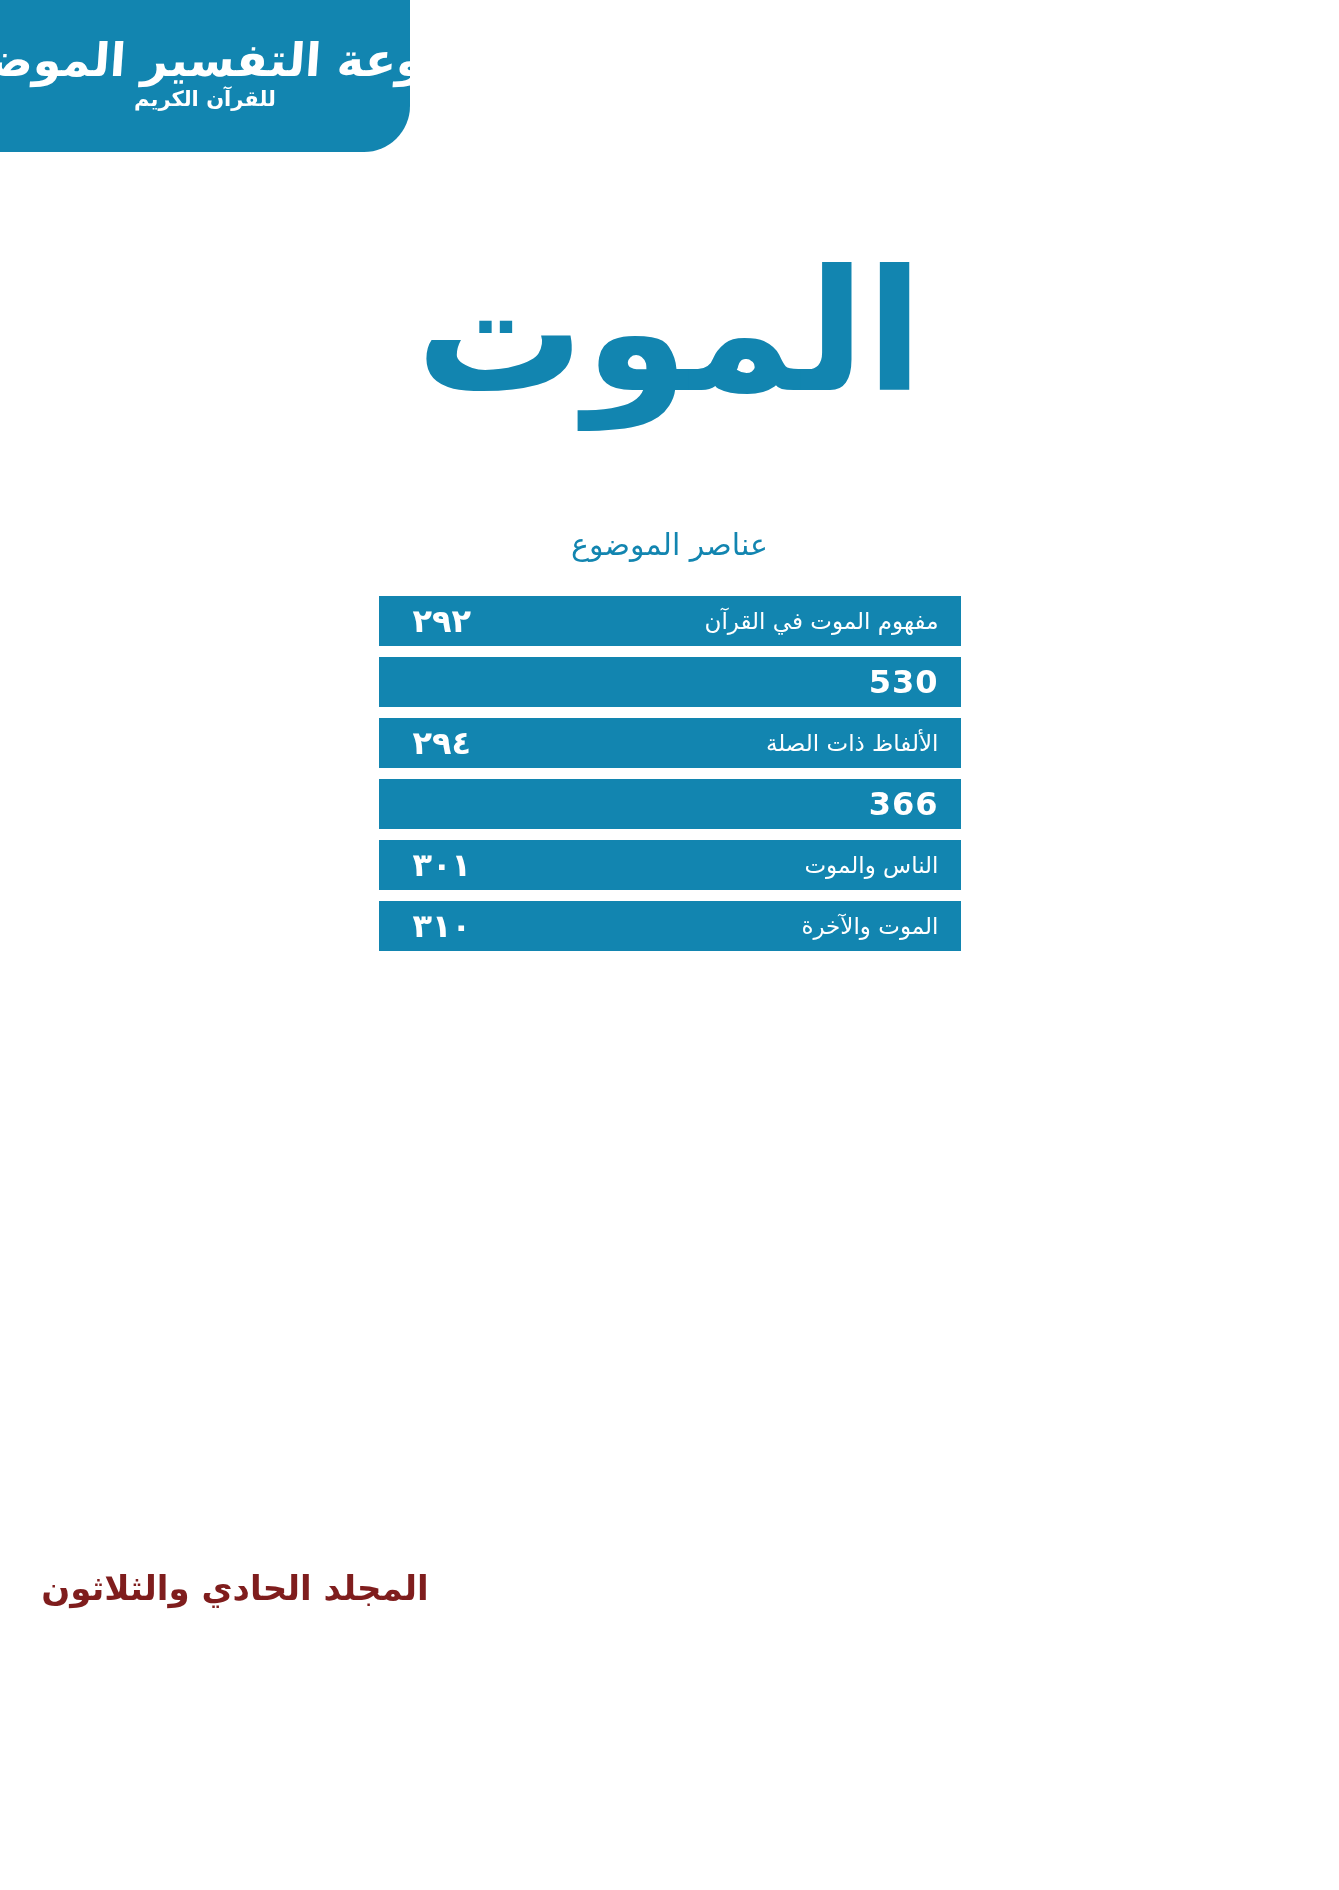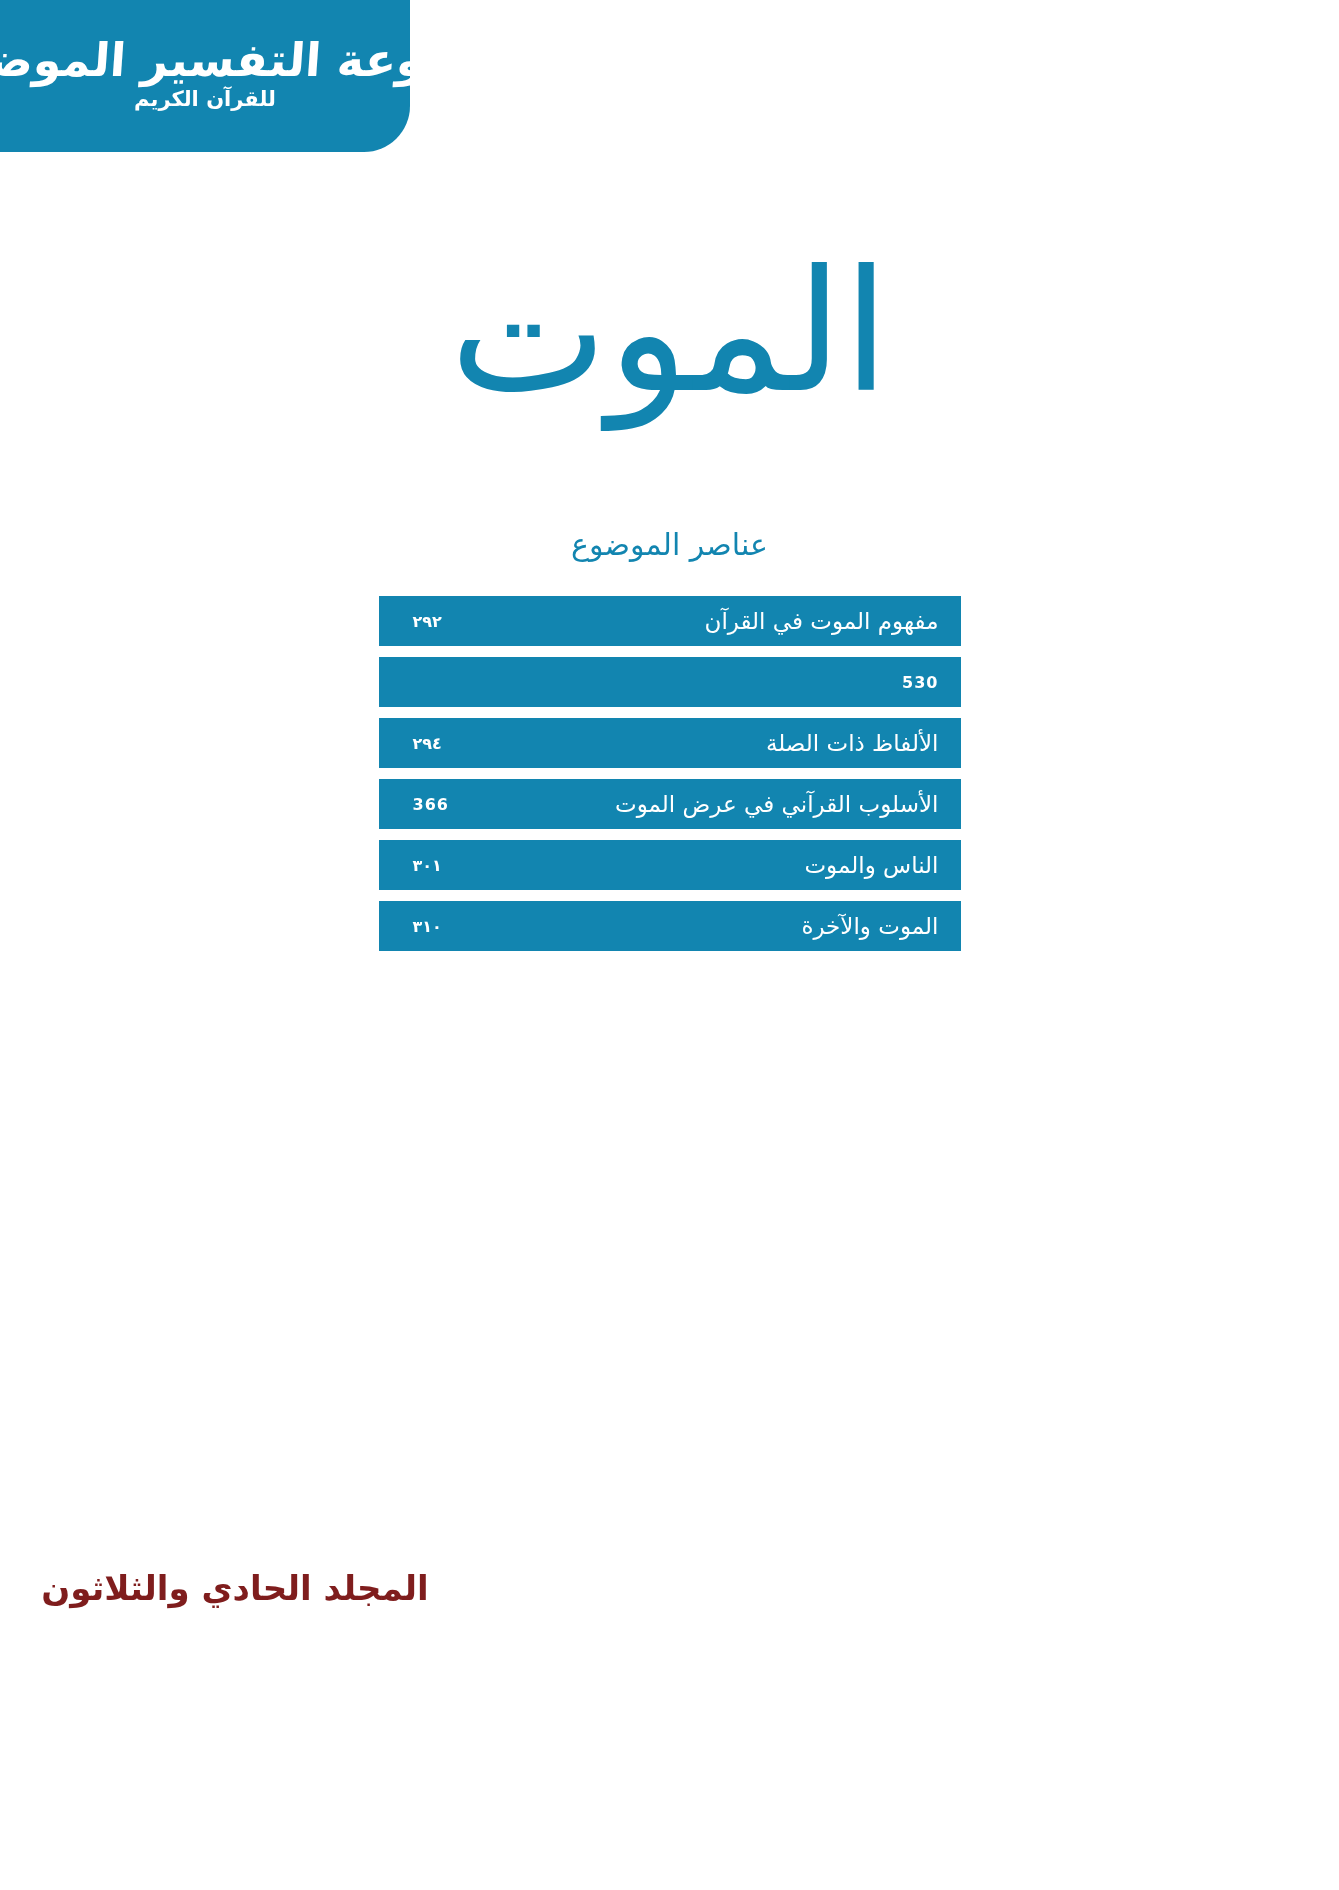--- a/index.html
+++ b/index.html
@@ -54,21 +54,21 @@
 
   
   .doc-title {
     position: absolute;
     top: 236px;
     left: 0;
     right: 0;
     text-align: center;
     color: #1285b0;
     font-size: 168px;
-    font-weight: normal;
+    font-weight: bold;
     line-height: 1.15;
     letter-spacing: 2px;
     direction: rtl;
   }
 
   
   .section-heading {
     position: absolute;
     top: 527px;
     left: 0;
@@ -99,21 +99,21 @@
     justify-content: space-between;
     padding: 0 22px;
     box-sizing: border-box;
   }
   .toc-label {
     font-size: 23px;
     font-weight: normal;
     white-space: nowrap;
   }
   .toc-page {
-    font-size: 16px;
+    font-size: 32px;
     font-weight: bold;
     letter-spacing: 1px;
     white-space: nowrap;
     padding-left: 12px;
   }
 
   
   .footer {
     position: absolute;
     bottom: 282px;
@@ -151,21 +151,20 @@
   <div class="toc-row">
     <span class="toc-page">530</span>
   </div>
 
   <div class="toc-row">
     <span class="toc-label">الألفاظ ذات الصلة</span>
     <span class="toc-page">٢٩٤</span>
   </div>
 
   <div class="toc-row">
-    <span class="toc-label">الأسلوب القرآني في عرض الموت</span>
     <span class="toc-page">366</span>
   </div>
 
   <div class="toc-row">
     <span class="toc-label">الناس والموت</span>
     <span class="toc-page">٣٠١</span>
   </div>
 
   <div class="toc-row">
     <span class="toc-label">الموت والآخرة</span>

